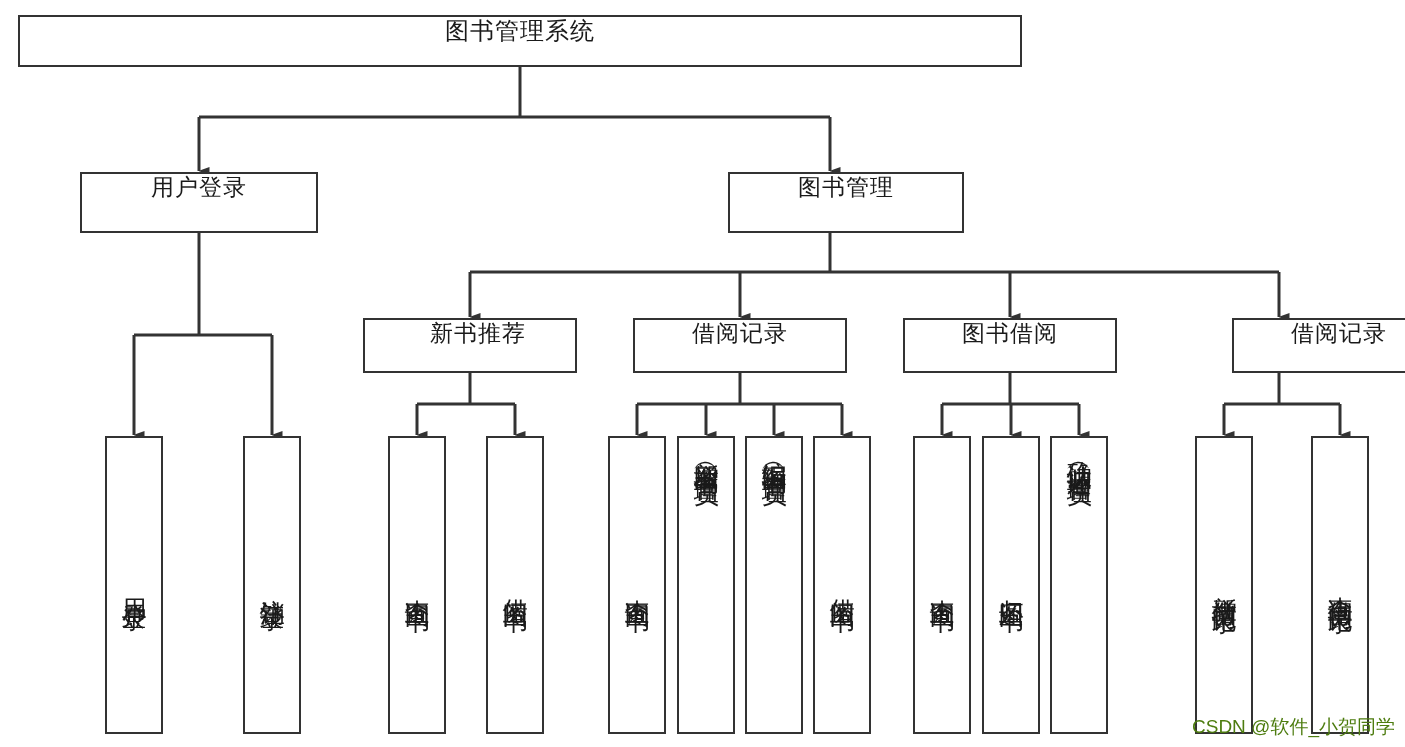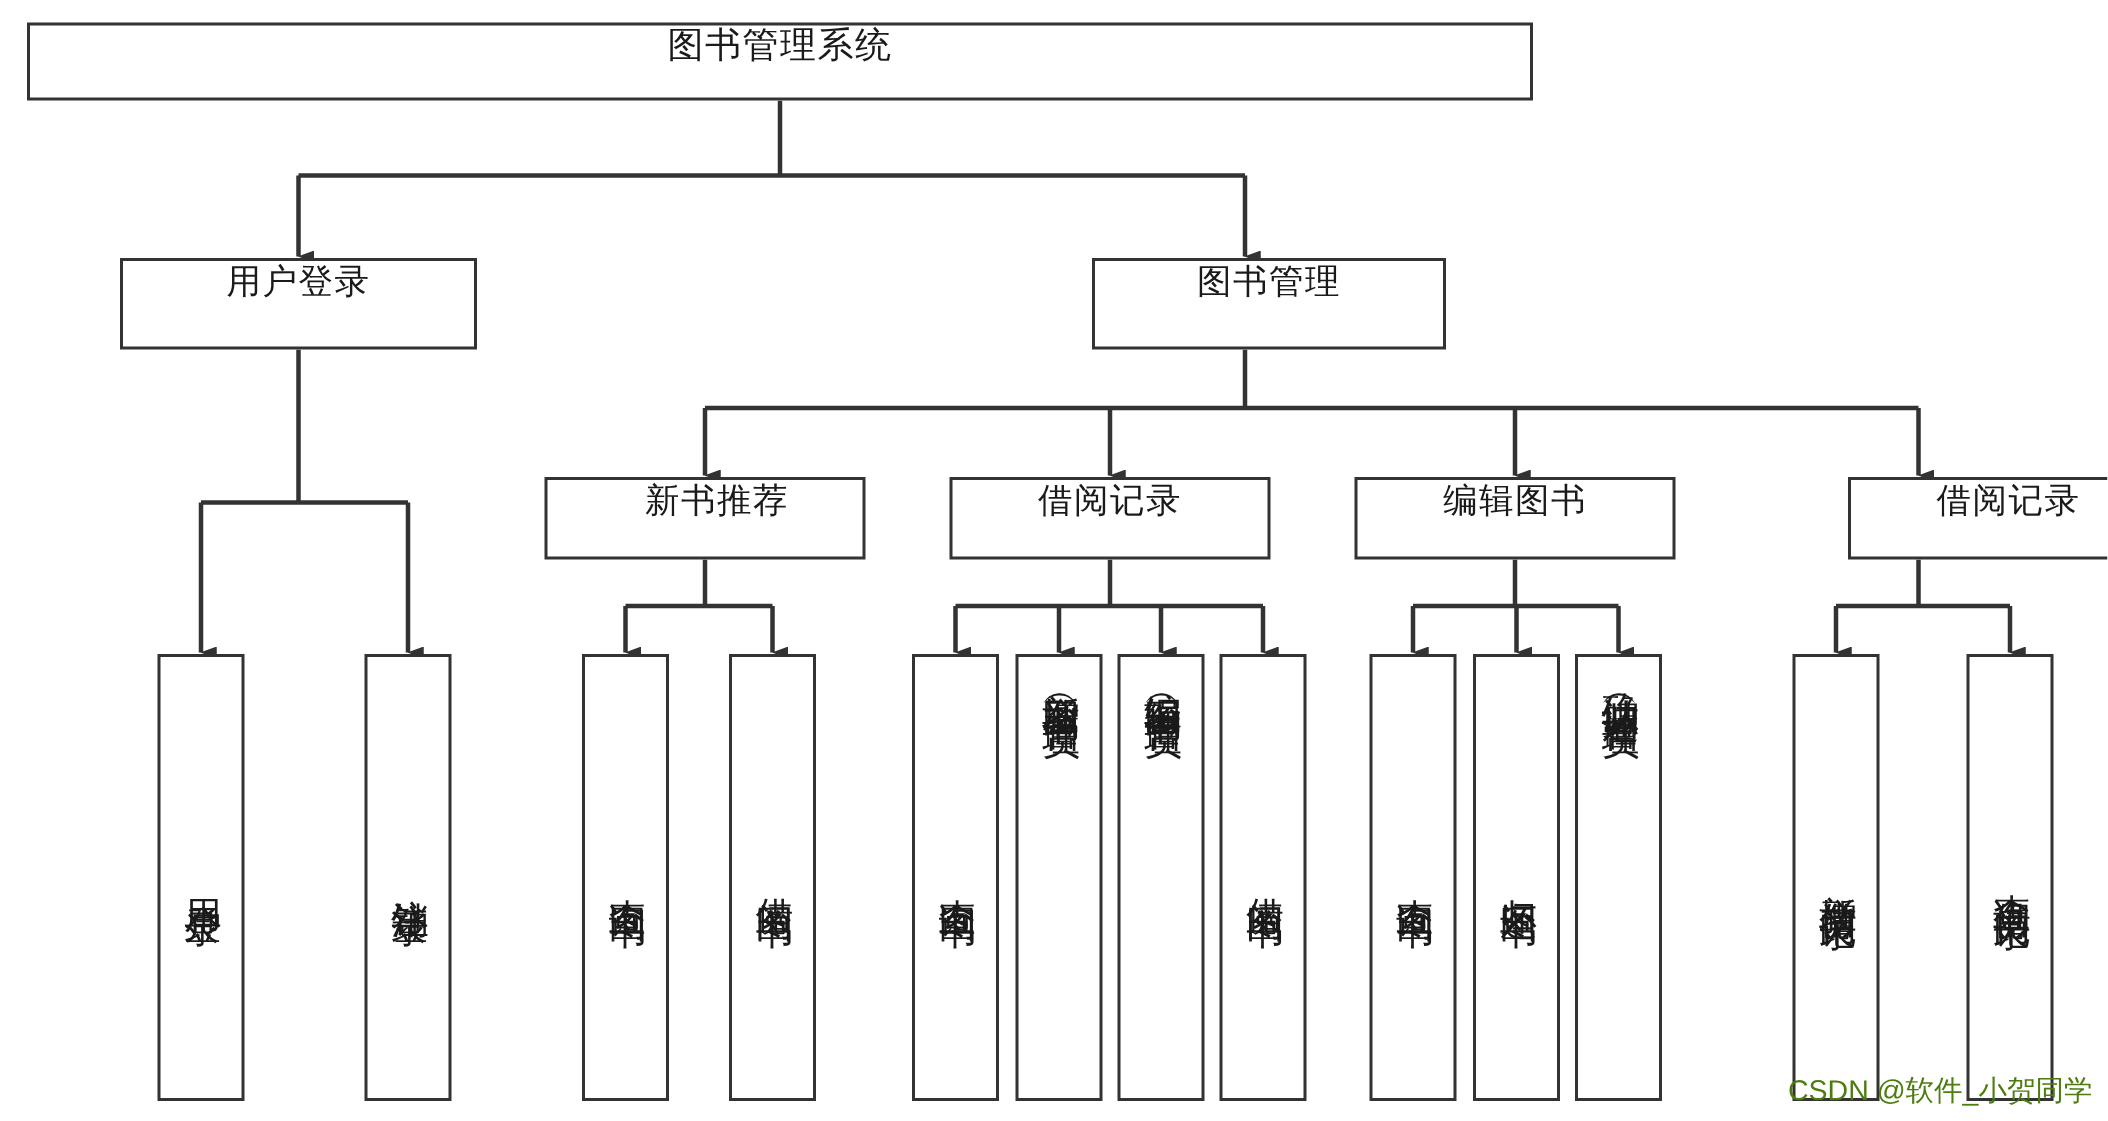--- a/index.html
+++ b/index.html
@@ -138,21 +138,21 @@
       <div class="node h" id="node-book-manage" style="left: 728px; top: 172px; width: 236px; height: 61px;">
         <span class="lbl">图书管理</span>
       </div>
       <div class="node h" id="node-new-book-rec" style="left: 363px; top: 318px; width: 214px; height: 55px; padding-left: 16px;">
         <span class="lbl">新书推荐</span>
       </div>
       <div class="node h" id="node-book-borrow" style="left: 633px; top: 318px; width: 214px; height: 55px;">
         <span class="lbl">借阅记录</span>
       </div>
       <div class="node h" id="node-current-borrow" style="left: 903px; top: 318px; width: 214px; height: 55px;">
-        <span class="lbl">编辑图书</span>
+        <span class="lbl">图书借阅</span>
       </div>
       <div class="node h" id="node-borrow-record" style="left: 1232px; top: 318px; width: 214px; height: 55px;">
         <span class="lbl">借阅记录</span>
       </div>
       <div class="node v mid" id="node-leaf-user-login" style="left: 105px; top: 436px; width: 58px; height: 298px;">
         <span class="lbl">用户登录</span>
       </div>
       <div class="node v mid" id="node-leaf-user-logout" style="left: 243px; top: 436px; width: 58px; height: 298px;">
         <span class="lbl">注销登录</span>
       </div>

